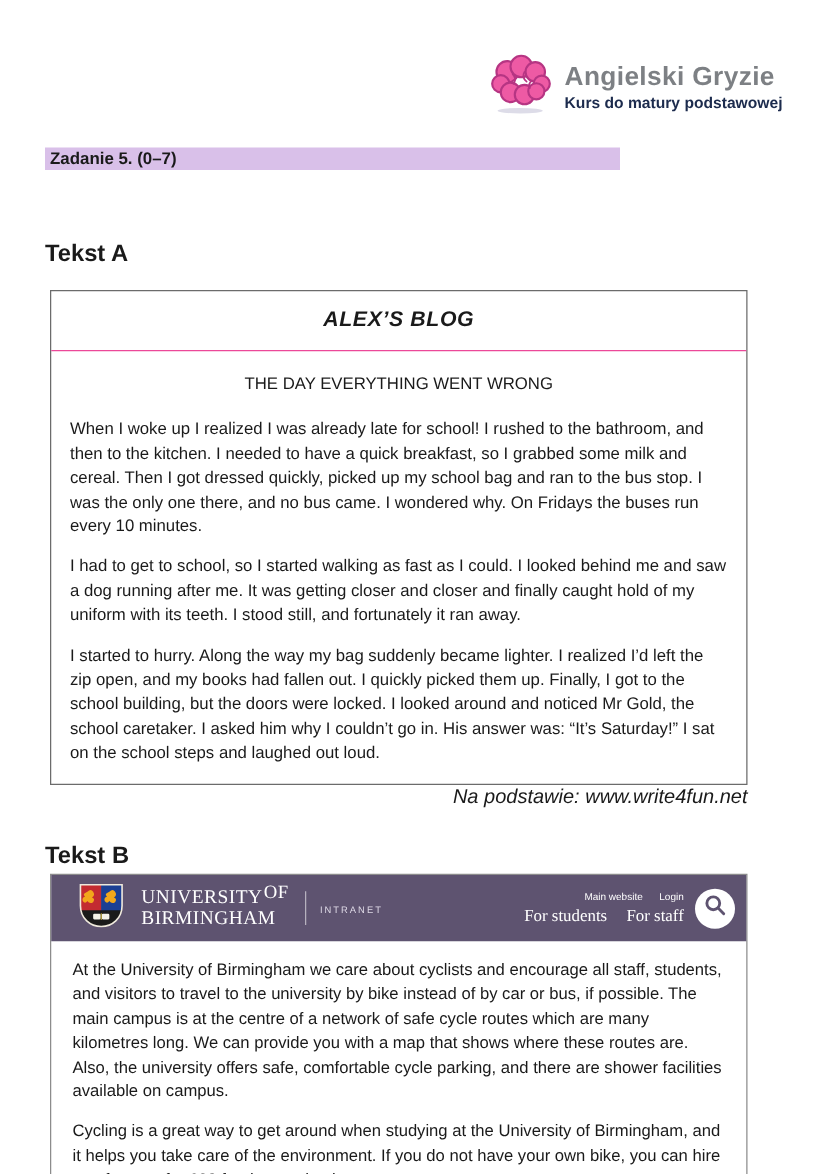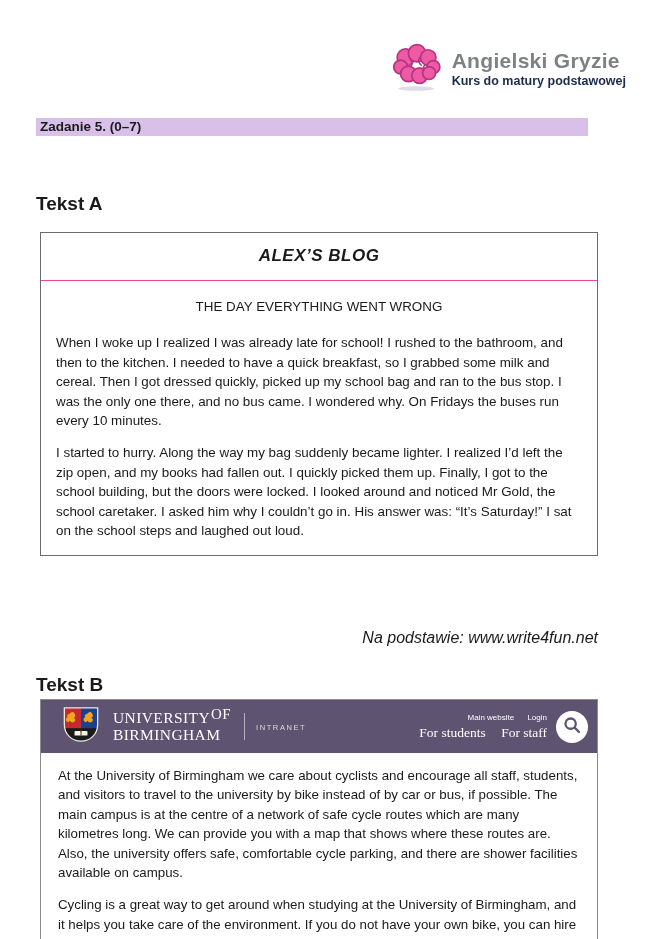--- a/index.html
+++ b/index.html
@@ -36,21 +36,21 @@
     font-weight: bold;
     color: #1c2b4d;
     margin-top: 3px;
   }
 
   
   .task-bar {
     position: absolute;
     left: 36px;
     top: 85px;
-    width: 552px;
+    width: 460px;
     background: #d9c0e9;
     font-size: 13.5px;
     font-weight: bold;
     padding: 1px 4px 2px;
   }
   .instruction {
     position: absolute;
     left: 36px;
     top: 106px;
     width: 580px;
@@ -215,20 +215,21 @@
 
   <div class="task-bar">Zadanie 5. (0–7)</div>
 
   <div class="text-label label-a">Tekst A</div>
 
   <section class="box-a">
     <div class="box-a-title">ALEX’S BLOG</div>
     <div class="box-a-content">
       <div class="blog-subtitle">THE DAY EVERYTHING WENT WRONG</div>
       <p>When I woke up I realized I was already late for school! I rushed to the bathroom, and then to the kitchen. I needed to have a quick breakfast, so I grabbed some milk and cereal. Then I got dressed quickly, picked up my school bag and ran to the bus stop. I was the only one there, and no bus came. I wondered why. On Fridays the buses run every 10 minutes.</p>
+      <p>I had to get to school, so I started walking as fast as I could. I looked behind me and saw a dog running after me. It was getting closer and closer and finally caught hold of my uniform with its teeth. I stood still, and fortunately it ran away.</p>
       <p>I started to hurry. Along the way my bag suddenly became lighter. I realized I’d left the zip open, and my books had fallen out. I quickly picked them up. Finally, I got to the school building, but the doors were locked. I looked around and noticed Mr Gold, the school caretaker. I asked him why I couldn’t go in. His answer was: “It’s Saturday!” I sat on the school steps and laughed out loud.</p>
     </div>
   </section>
 
   <div class="attribution">Na podstawie: www.write4fun.net</div>
 
   <div class="text-label label-b">Tekst B</div>
 
   <section class="box-b">
     <div class="uob-header">

